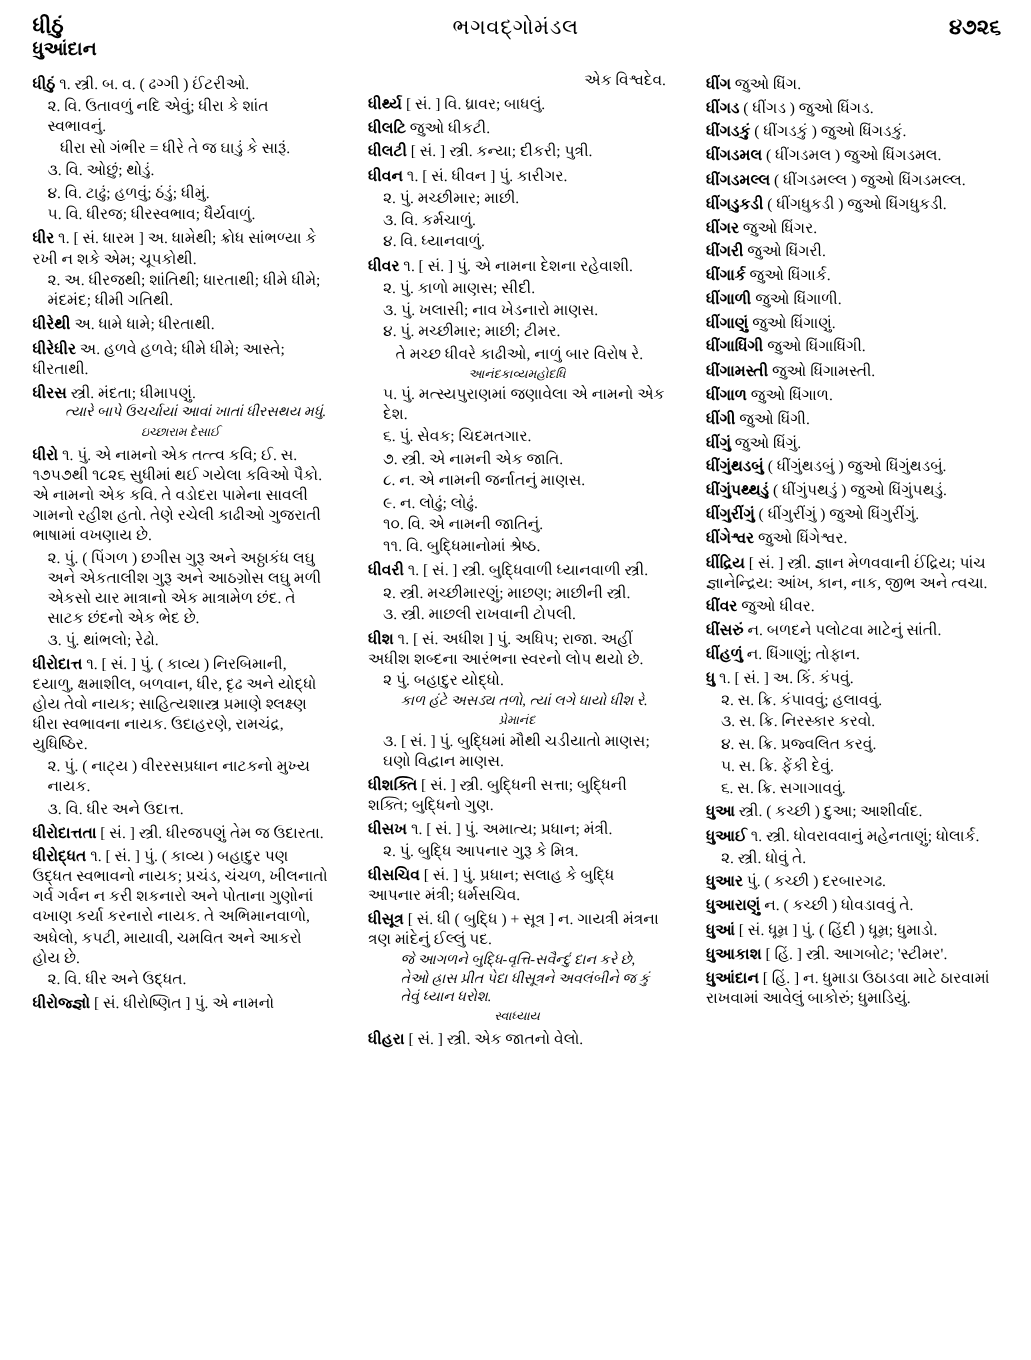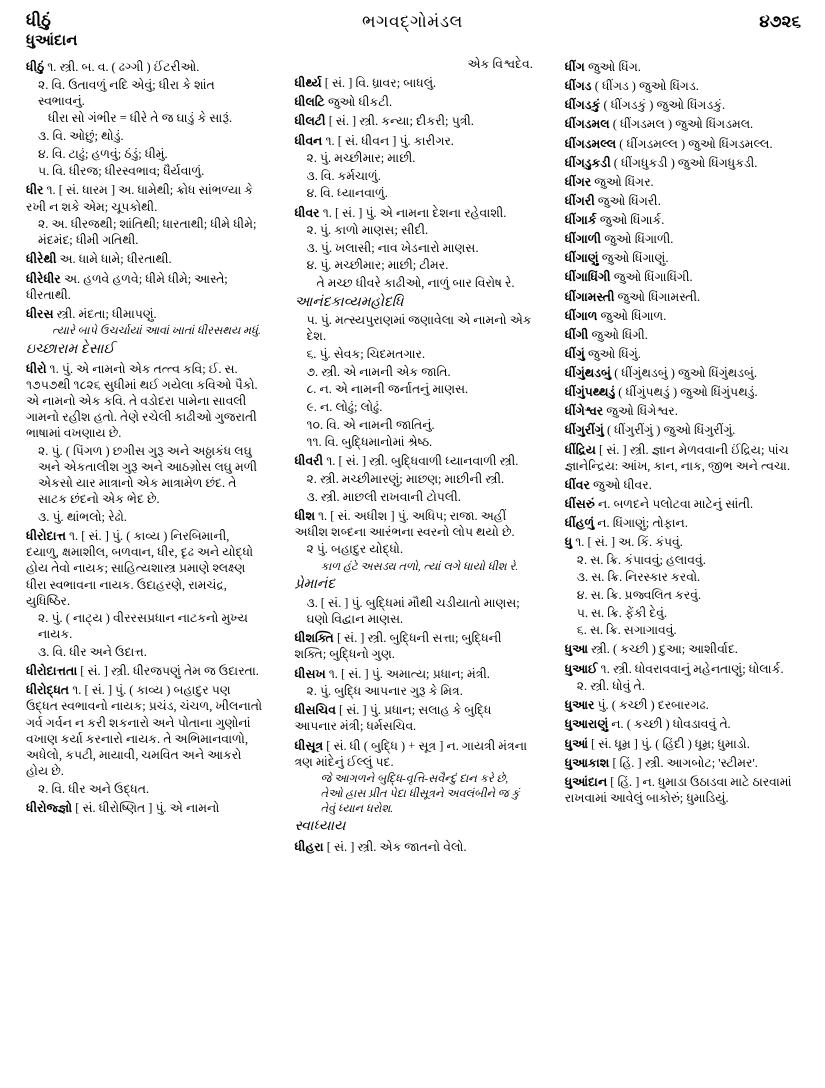--- a/index.html
+++ b/index.html
@@ -91,22 +91,22 @@
     margin: 0 0 1.5px 0;
     padding-left: 22px;
   }
   .cite {
     font-style: italic;
     padding-left: 26px;
     font-size: 11.4px;
     margin: 0 0 1.5px 0;
   }
   .right-src {
-    text-align: left;
-    font-size: 14px;
+    text-align: center;
+    font-size: 10px;
     font-style: italic;
     margin: 0 0 1.5px 0;
   }
   .flow {
     margin: 0 0 1.5px 0;
     text-align: right;
   }
 </style>
 </head>
 <body>
@@ -199,22 +199,22 @@
         <div class="e head"><span class="hw">ધીંગાર્ક</span> જુઓ ધિંગાર્ક.</div>
         <div class="e head"><span class="hw">ધીંગાળી</span> જુઓ ધિંગાળી.</div>
         <div class="e head"><span class="hw">ધીંગાણું</span> જુઓ ધિંગાણું.</div>
         <div class="e head"><span class="hw">ધીંગાધિંગી</span> જુઓ ધિંગાધિંગી.</div>
         <div class="e head"><span class="hw">ધીંગામસ્તી</span> જુઓ ધિંગામસ્તી.</div>
         <div class="e head"><span class="hw">ધીંગાળ</span> જુઓ ધિંગાળ.</div>
         <div class="e head"><span class="hw">ધીંગી</span> જુઓ ધિંગી.</div>
         <div class="e head"><span class="hw">ધીંગું</span> જુઓ ધિંગું.</div>
         <div class="e head"><span class="hw">ધીંગુંથડબું</span> ( ધીંગુંથડબું ) જુઓ ધિંગુંથડબું.</div>
         <div class="e head"><span class="hw">ધીંગુંપથ્થડું</span> ( ધીંગુંપથડું ) જુઓ ધિંગુંપથડું.</div>
+        <div class="e head"><span class="hw">ધીંગુરીંગું</span> ( ધીંગુરીંગું ) જુઓ ધિંગુરીંગું.</div>
         <div class="e head"><span class="hw">ધીંગેશ્વર</span> જુઓ ધિંગેશ્વર.</div>
-        <div class="e head"><span class="hw">ધીંગુરીંગું</span> ( ધીંગુરીંગું ) જુઓ ધિંગુરીંગું.</div>
         <div class="e head"><span class="hw">ધીંદ્રિય</span> [ સં. ] સ્ત્રી. જ્ઞાન મેળવવાની ઈંદ્રિય; પાંચ જ્ઞાનેન્દ્રિય: આંખ, કાન, નાક, જીભ અને ત્વચા.</div>
         <div class="e head"><span class="hw">ધીંવર</span> જુઓ ધીવર.</div>
         <div class="e head"><span class="hw">ધીંસરું</span> ન. બળદને પલોટવા માટેનું સાંતી.</div>
         <div class="e head"><span class="hw">ધીંહળું</span> ન. ધિંગાણું; તોફાન.</div>
         <div class="e head"><span class="hw">ધુ</span> ૧. [ સં. ] અ. કિં. કંપવું.</div>
         <div class="sub">૨. સ. ક્રિ. કંપાવવું; હલાવવું.</div>
         <div class="sub">૩. સ. ક્રિ. નિરસ્કાર કરવો.</div>
         <div class="sub">૪. સ. ક્રિ. પ્રજ્વલિત કરવું.</div>
         <div class="sub">૫. સ. ક્રિ. ફેંકી દેવું.</div>
         <div class="sub">૬. સ. ક્રિ. સગાગાવવું.</div>

